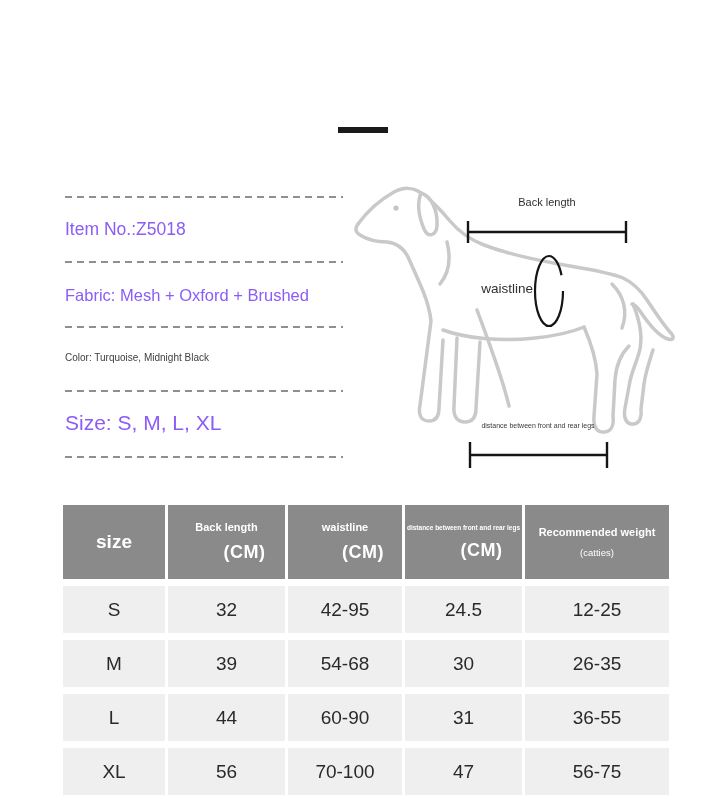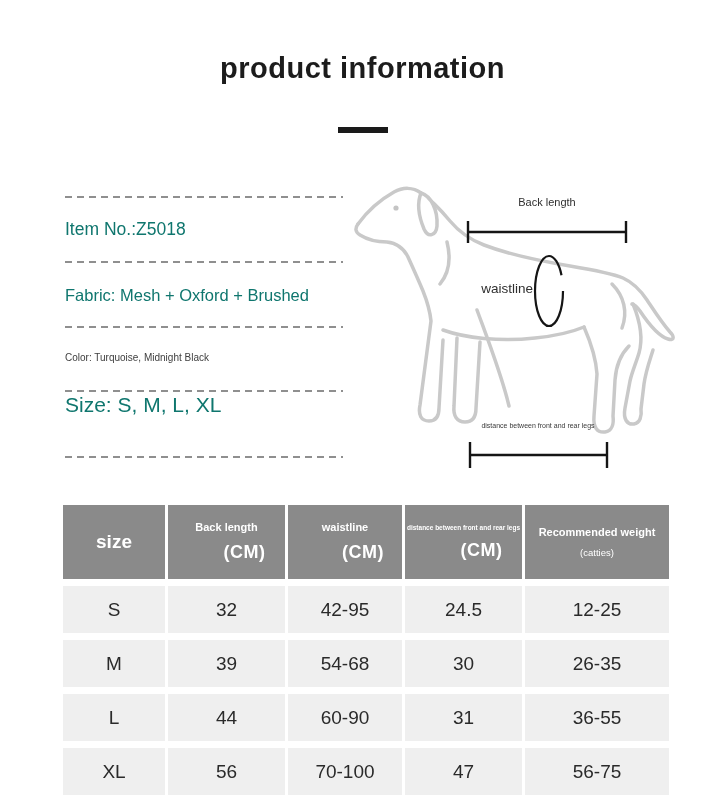--- a/index.html
+++ b/index.html
@@ -21,26 +21,26 @@
     position:absolute;left:338px;top:127px;
     width:50px;height:6px;background:#1a1a1a;
   }
   
   .dash{
     position:absolute;left:65px;width:278px;height:2px;
     background-image:repeating-linear-gradient(90deg,#8f8f8f 0 7px,transparent 7px 12px);
   }
   .d1{top:196px}.d2{top:261px}.d3{top:326px}.d4{top:390px}.d5{top:456px}
   .spec{
-    position:absolute;left:65px;color:#0f766e;white-space:nowrap;
+    position:absolute;left:65px;color:#8b5cf6;white-space:nowrap;
   }
   .spec-item{top:219px;font-size:17.5px;}
   .spec-fabric{top:286px;font-size:16.5px;}
   .spec-color{top:352px;font-size:10px;color:#404040;}
-  .spec-size{top:393px;font-size:21px;}
+  .spec-size{top:411px;font-size:21px;}
   
   .diagram{position:absolute;left:350px;top:180px;width:372px;height:290px;}
   .diagram svg{position:absolute;left:0;top:0;}
   .lbl{position:absolute;color:#2f2f2f;}
   .lbl-back{left:118px;top:16px;width:158px;text-align:center;font-size:11px;}
   .lbl-waist{left:93px;top:101px;width:90px;text-align:right;font-size:13.5px;}
   .lbl-dist{left:106px;top:242px;width:164px;text-align:center;font-size:7px;color:#3a3a3a;}
   
   .size-table{
     position:absolute;left:63px;top:505px;
@@ -64,21 +64,20 @@
     background:#efefef;color:#2a2a2a;
     display:flex;align-items:center;justify-content:center;
     font-size:19px;
   }
 </style>
 </head>
 <body>
 
 <div class="page">
 
-  <div class="title">product information</div>
   <div class="title-bar"></div>
 
   <div class="dash d1"></div>
   <div class="spec spec-item">Item No.:Z5018</div>
   <div class="dash d2"></div>
   <div class="spec spec-fabric">Fabric: Mesh + Oxford + Brushed</div>
   <div class="dash d3"></div>
   <div class="spec spec-color">Color: Turquoise, Midnight Black</div>
   <div class="dash d4"></div>
   <div class="spec spec-size">Size: S, M, L, XL</div>

